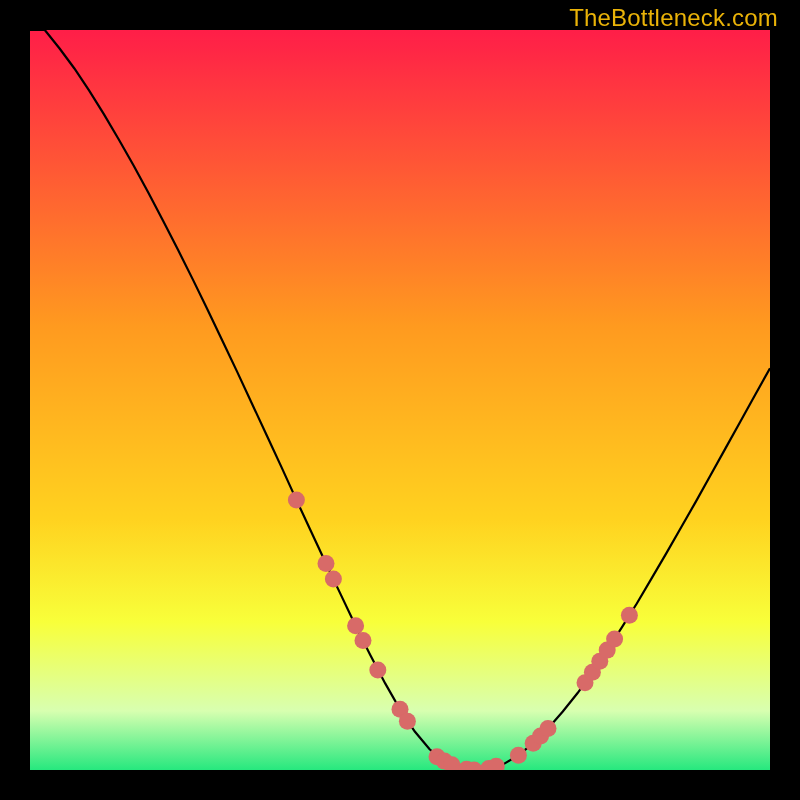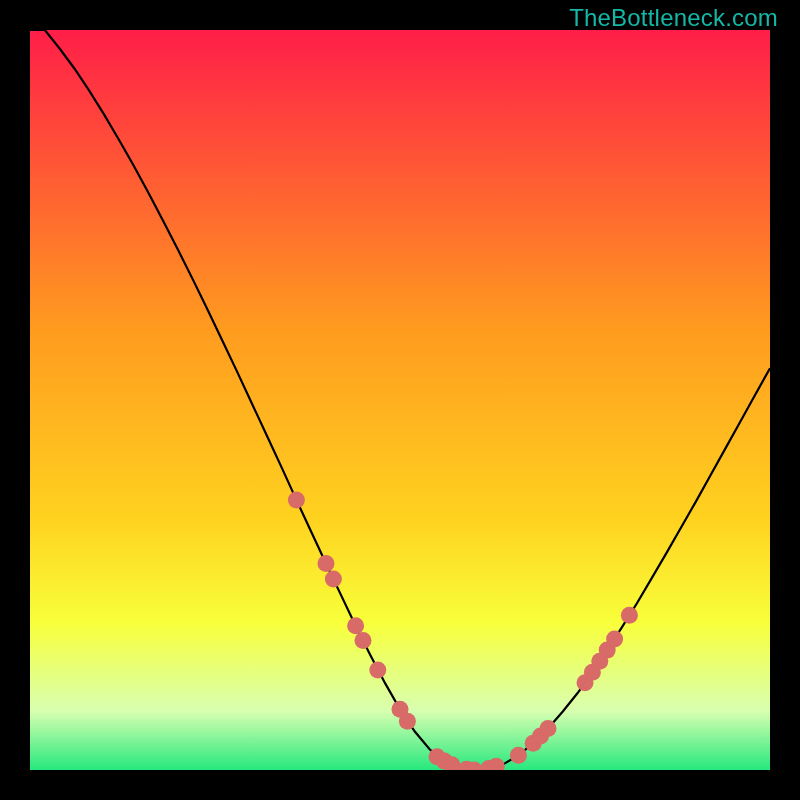--- a/index.html
+++ b/index.html
@@ -23,21 +23,21 @@
     inset: 0;
     width: 100%;
     height: 100%;
   }
   .watermark {
     position: absolute;
     top: -26px;
     right: -8px;
     font-size: 24px;
     font-weight: 500;
-    color: #14b8a6;
+    color: #eab308;
     letter-spacing: 0.2px;
   }
 </style>
 </head>
 <body>
 
 <div class="frame">
   <div class="watermark">TheBottleneck.com</div>
   <svg class="plot" viewBox="0 0 740 740" preserveAspectRatio="none">
     <defs>

